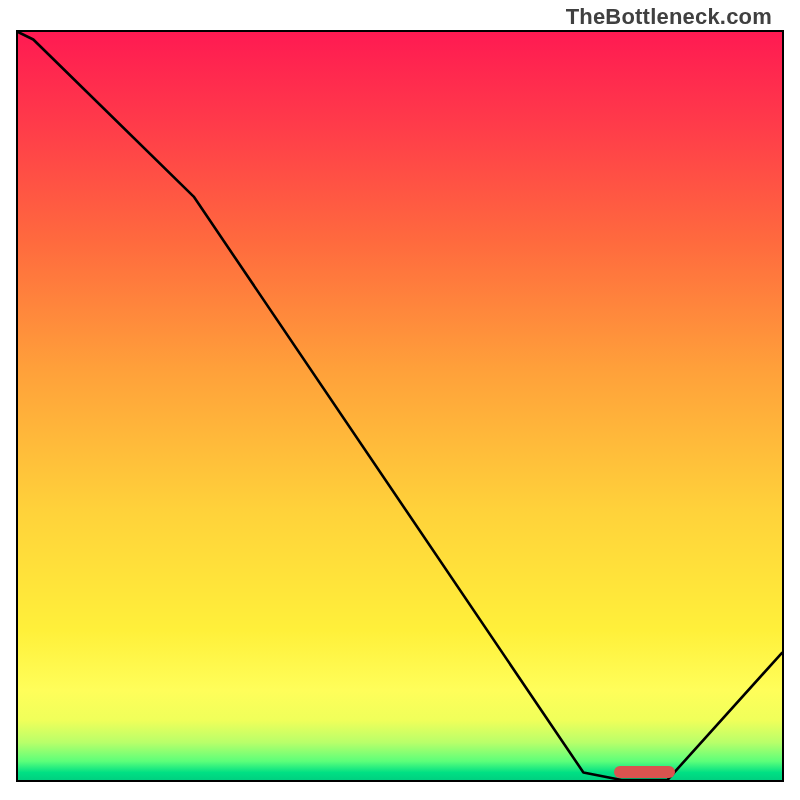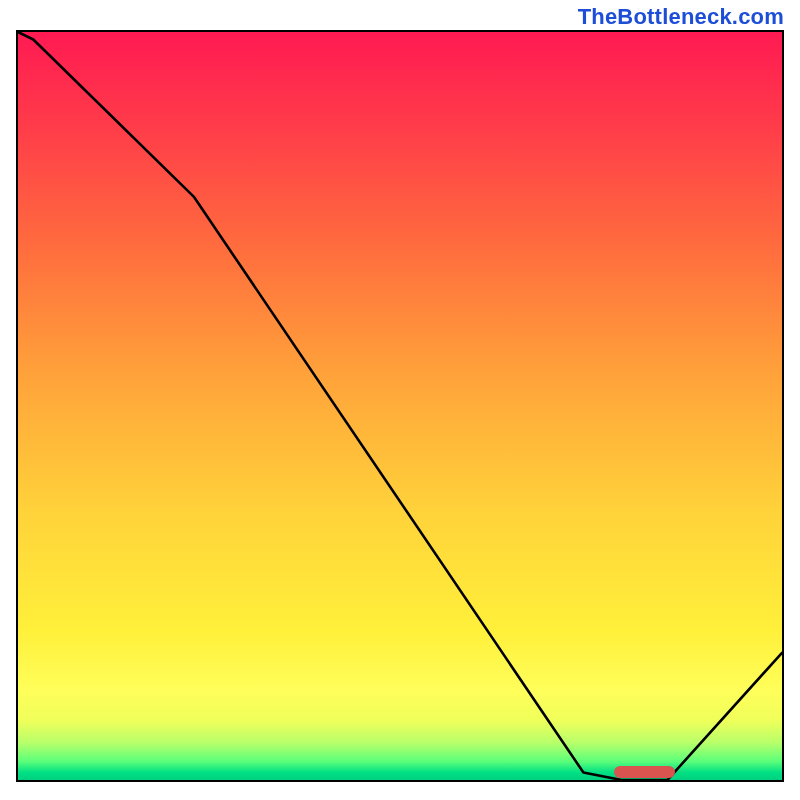--- a/index.html
+++ b/index.html
@@ -13,22 +13,22 @@
   }
   .outer {
     position: relative;
     width: 800px;
     height: 800px;
     background: #fff;
   }
   .watermark {
     position: absolute;
     top: 4px;
-    right: 16px;
-    color: #1d4ed8;
+    right: 28px;
+    color: #404040;
     font-size: 22px;
     font-weight: 600;
     letter-spacing: 0.2px;
   }
   .plot-area {
     position: absolute;
     left: 16px;
     top: 30px;
     width: 768px;
     height: 752px;

